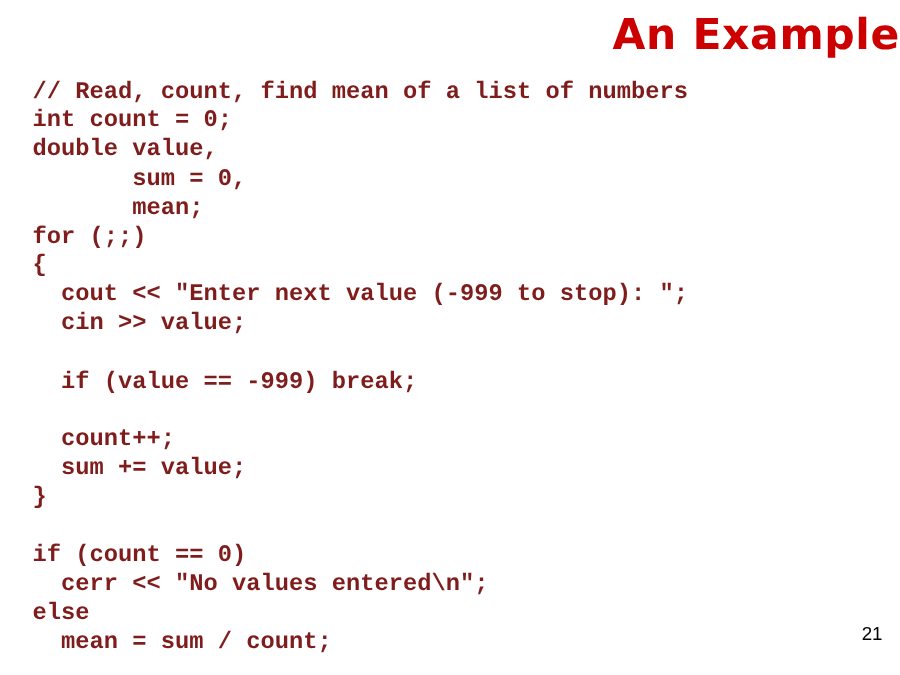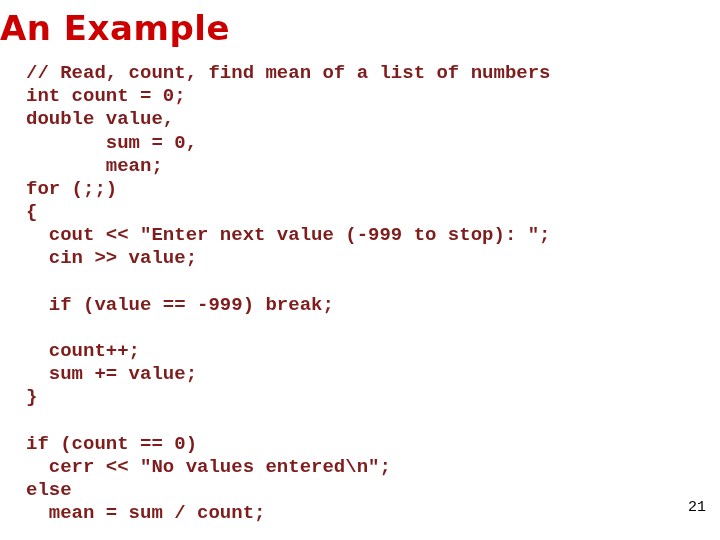--- a/index.html
+++ b/index.html
@@ -11,21 +11,21 @@
     font-family: "Times New Roman", Times, serif;
     overflow: hidden;
   }
   .slide {
     position: relative;
     width: 720px;
     height: 540px;
     box-sizing: border-box;
   }
   .title {
-    text-align: left;
+    text-align: right;
     font-size: 34px;
     font-weight: bold;
     color: #cc0000;
     margin-top: 8px;
     margin-bottom: 14px;
     font-family: "Comic Sans MS", "Chalkboard SE", "Marker Felt", "DejaVu Sans", sans-serif;
     letter-spacing: 0.5px;
   }
   .code {
     font-family: "Courier New", Courier, monospace;
@@ -33,21 +33,21 @@
     line-height: 1.22;
     font-weight: bold;
     color: #7f1d1d;
     white-space: pre;
     margin-left: 26px;
   }
   .pagenum {
     position: absolute;
     right: 14px;
     bottom: 32px;
-    font-family: Liberation Mono, monospace;
+    font-family: Liberation Sans, sans-serif;
     font-size: 15px;
     color: #000;
   }
 </style>
 </head>
 <body>
 
 <div class="slide">
   <div class="title">An Example</div>
   <div class="code">// Read, count, find mean of a list of numbers

